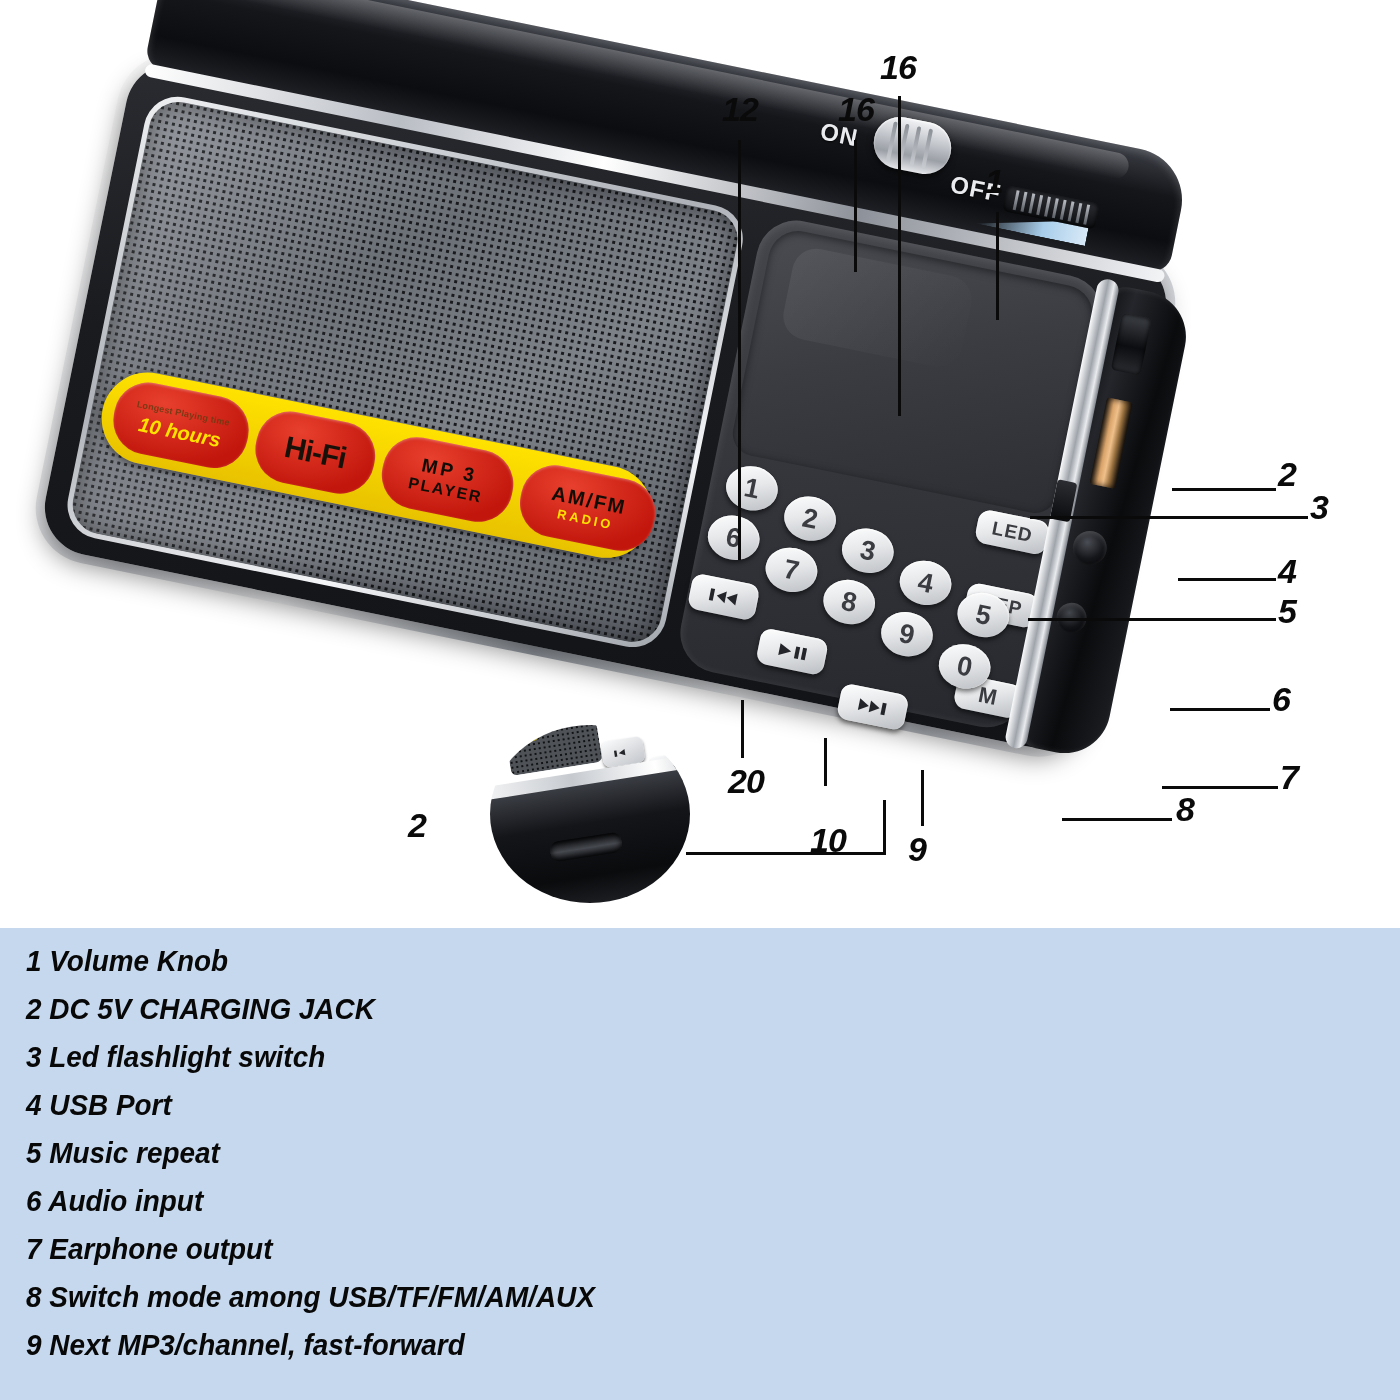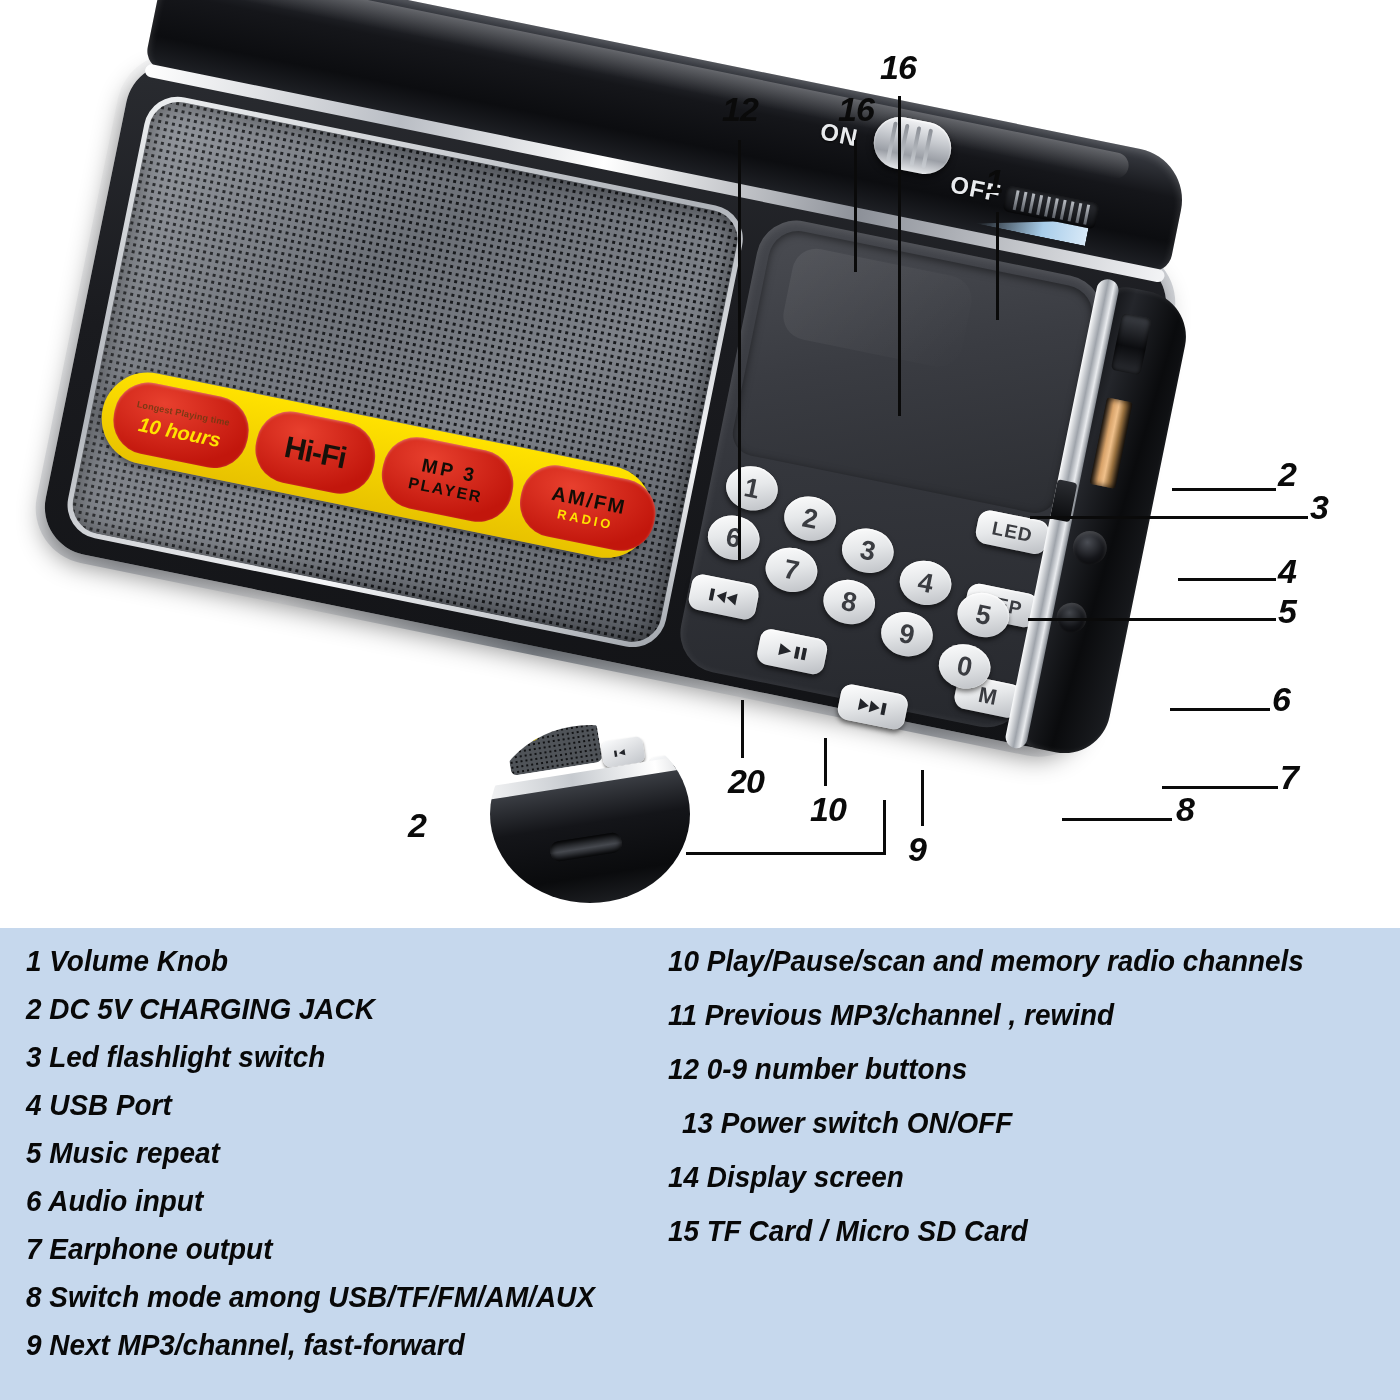--- a/index.html
+++ b/index.html
@@ -462,21 +462,21 @@
 
   <div class="cnum" style="left:1280px;top:758px;">7</div>
   <div class="lead lead-h" style="left:1162px;top:786px;width:116px;"></div>
 
   <div class="cnum" style="left:1176px;top:790px;">8</div>
   <div class="lead lead-h" style="left:1062px;top:818px;width:110px;"></div>
 
   <div class="cnum" style="left:908px;top:830px;">9</div>
   <div class="lead lead-v" style="left:921px;top:770px;height:56px;"></div>
 
-  <div class="cnum" style="left:810px;top:790px;">10</div>
+  <div class="cnum" style="left:810px;top:821px;">10</div>
   <div class="lead lead-v" style="left:824px;top:738px;height:48px;"></div>
 
   <div class="cnum" style="left:728px;top:762px;">20</div>
   <div class="lead lead-v" style="left:741px;top:700px;height:58px;"></div>
 
   <div class="cnum" style="left:408px;top:806px;">2</div>
   <div class="lead lead-h" style="left:686px;top:852px;width:200px;"></div>
   <div class="lead lead-v" style="left:883px;top:800px;height:54px;"></div>
 
 </div>
@@ -488,22 +488,14 @@
     <div class="legend-item">2  DC 5V CHARGING JACK</div>
     <div class="legend-item">3  Led flashlight switch</div>
     <div class="legend-item">4 USB Port</div>
     <div class="legend-item">5 Music repeat</div>
     <div class="legend-item">6 Audio input</div>
     <div class="legend-item">7 Earphone output</div>
     <div class="legend-item">8 Switch mode among USB/TF/FM/AM/AUX</div>
     <div class="legend-item">9 Next MP3/channel, fast-forward</div>
   </div>
 
-  <div class="legend-col legend-right">
-    <div class="legend-item">10 Play/Pause/scan and memory radio channels</div>
-    <div class="legend-item">11 Previous MP3/channel , rewind</div>
-    <div class="legend-item">12 0-9 number buttons</div>
-    <div class="legend-item" style="margin-left:14px;">13 Power switch ON/OFF</div>
-    <div class="legend-item">14 Display screen</div>
-    <div class="legend-item">15 TF Card / Micro SD Card</div>
-  </div>
 
 </div>
 
 </body></html>

